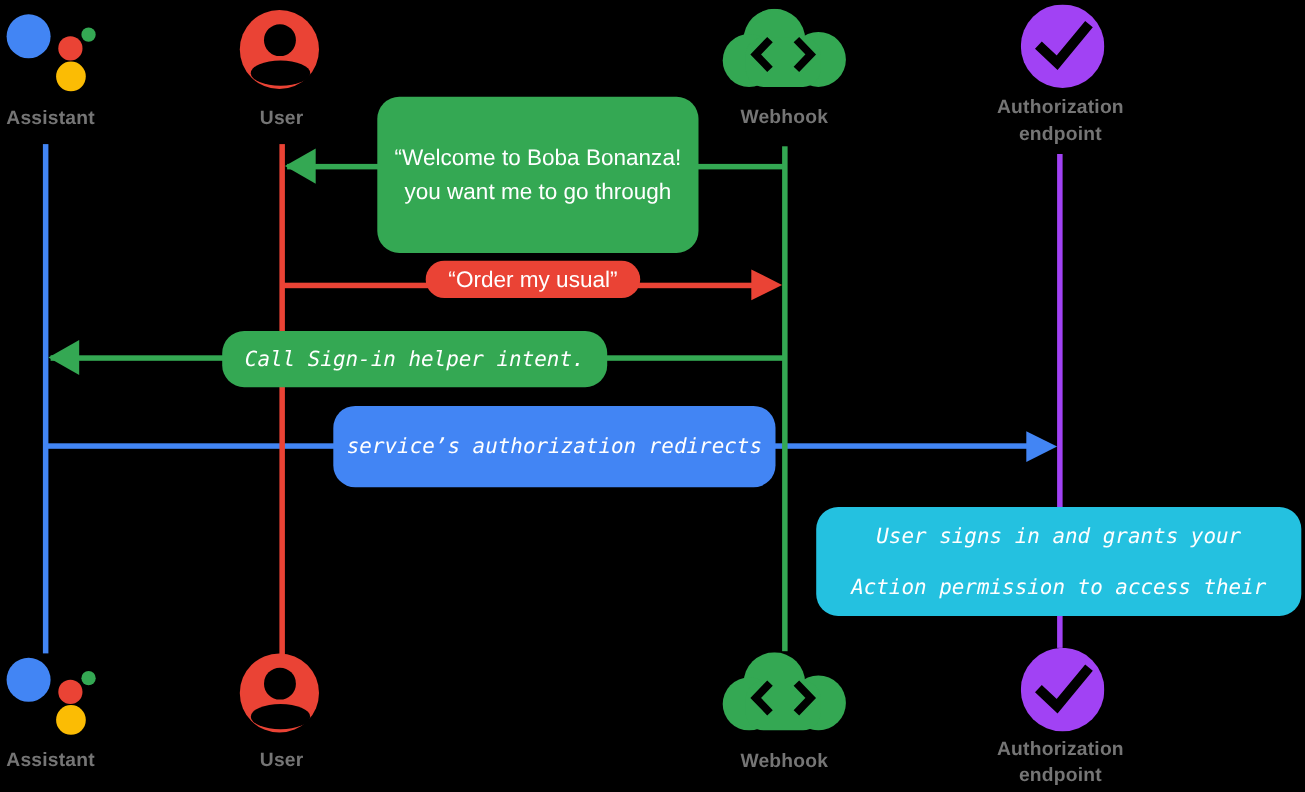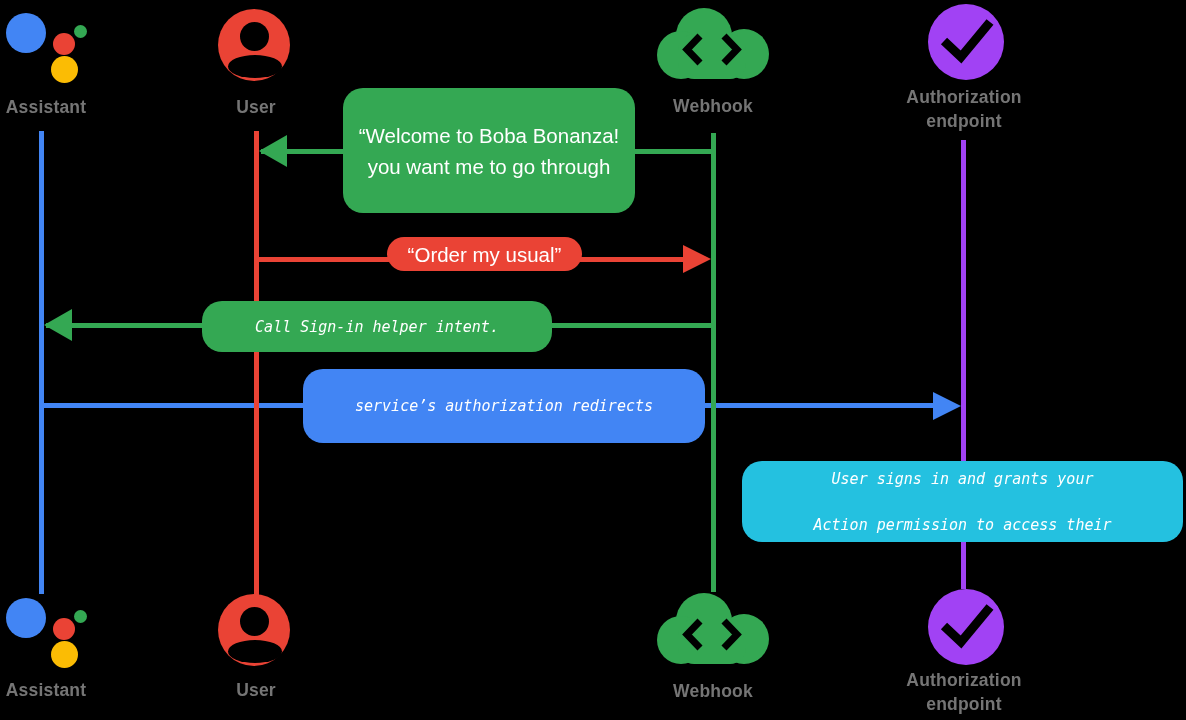--- a/index.html
+++ b/index.html
@@ -10,21 +10,21 @@
   .lifeline{position:absolute;width:5px;z-index:2;}
   .hline{position:absolute;height:5px;z-index:1;}
   .tri{position:absolute;width:0;height:0;border-style:solid;z-index:3;}
   .circle{position:absolute;border-radius:50%;}
   .bubble{
     position:absolute;border-radius:20px;color:#fff;z-index:4;
     display:flex;flex-direction:column;justify-content:center;align-items:center;
     text-align:center;
   }
   .bubble.sans{font-size:20.5px;line-height:31px;}
-  .bubble.mono{font-family:"DejaVu Sans Mono","Liberation Mono",monospace;font-style:italic;font-size:15px;line-height:30px;}
+  .bubble.mono{font-family:"DejaVu Sans Mono","Liberation Mono",monospace;font-style:italic;font-size:19px;line-height:30px;}
   .bubble div{white-space:nowrap;}
   .actor-label{
     position:absolute;color:#757575;font-weight:bold;font-size:17.5px;line-height:23.5px;
     text-align:center;letter-spacing:0.2px;z-index:1;
   }
   .icon{position:absolute;z-index:1;}
 </style>
 </head>
 <body>
 
@@ -38,38 +38,38 @@
   <div class="hline" style="left:261px;top:149px;width:452px;background:#34A853;"></div>
   <div class="hline" style="left:256px;top:257px;width:432px;background:#EA4335;"></div>
   <div class="hline" style="left:46px;top:323px;width:667px;background:#34A853;"></div>
   <div class="hline" style="left:43px;top:403px;width:893px;background:#4285F4;"></div>
 
   <div class="tri" style="left:259px;top:135px;border-width:16px 28px 16px 0;border-color:transparent #34A853 transparent transparent;"></div>
   <div class="tri" style="left:683px;top:245px;border-width:14px 0 14px 28px;border-color:transparent transparent transparent #EA4335;"></div>
   <div class="tri" style="left:44px;top:309px;border-width:16px 28px 16px 0;border-color:transparent #34A853 transparent transparent;"></div>
   <div class="tri" style="left:933px;top:392px;border-width:14px 0 14px 28px;border-color:transparent transparent transparent #4285F4;"></div>
 
-  <div class="bubble sans" style="left:343px;top:88px;width:292px;height:125px;background:#34A853;">
+  <div class="bubble sans" style="left:343px;top:88px;width:292px;height:142px;background:#34A853;">
     <div>“Welcome to Boba Bonanza!</div>
     <div>you want me to go through</div>
   </div>
 
   <div class="bubble sans" style="left:387px;top:237px;width:195px;height:34px;background:#EA4335;border-radius:23px;">
     <div>“Order my usual”</div>
   </div>
 
   <div class="bubble mono" style="left:202px;top:301px;width:350px;height:51px;background:#34A853;">
     <div>Call Sign-in helper intent.</div>
   </div>
 
   <div class="bubble mono" style="left:303px;top:369px;width:402px;height:74px;background:#4285F4;">
     <div>service’s authorization redirects</div>
   </div>
 
-  <div class="bubble mono" style="left:742px;top:461px;width:441px;height:81px;background:#24C1E0;gap:16px;">
+  <div class="bubble mono" style="left:742px;top:461px;width:441px;height:99px;background:#24C1E0;gap:16px;">
     <div>User signs in and grants your</div>
     <div>Action permission to access their</div>
   </div>
 
   <div class="icon" style="left:0;top:0;width:95px;height:90px;">
     <div class="circle" style="left:6px;top:13px;width:40px;height:40px;background:#4285F4;"></div>
     <div class="circle" style="left:74px;top:25px;width:13px;height:13px;background:#34A853;"></div>
     <div class="circle" style="left:53px;top:33px;width:22px;height:22px;background:#EA4335;"></div>
     <div class="circle" style="left:51px;top:56px;width:27px;height:27px;background:#FBBC04;"></div>
   </div>

